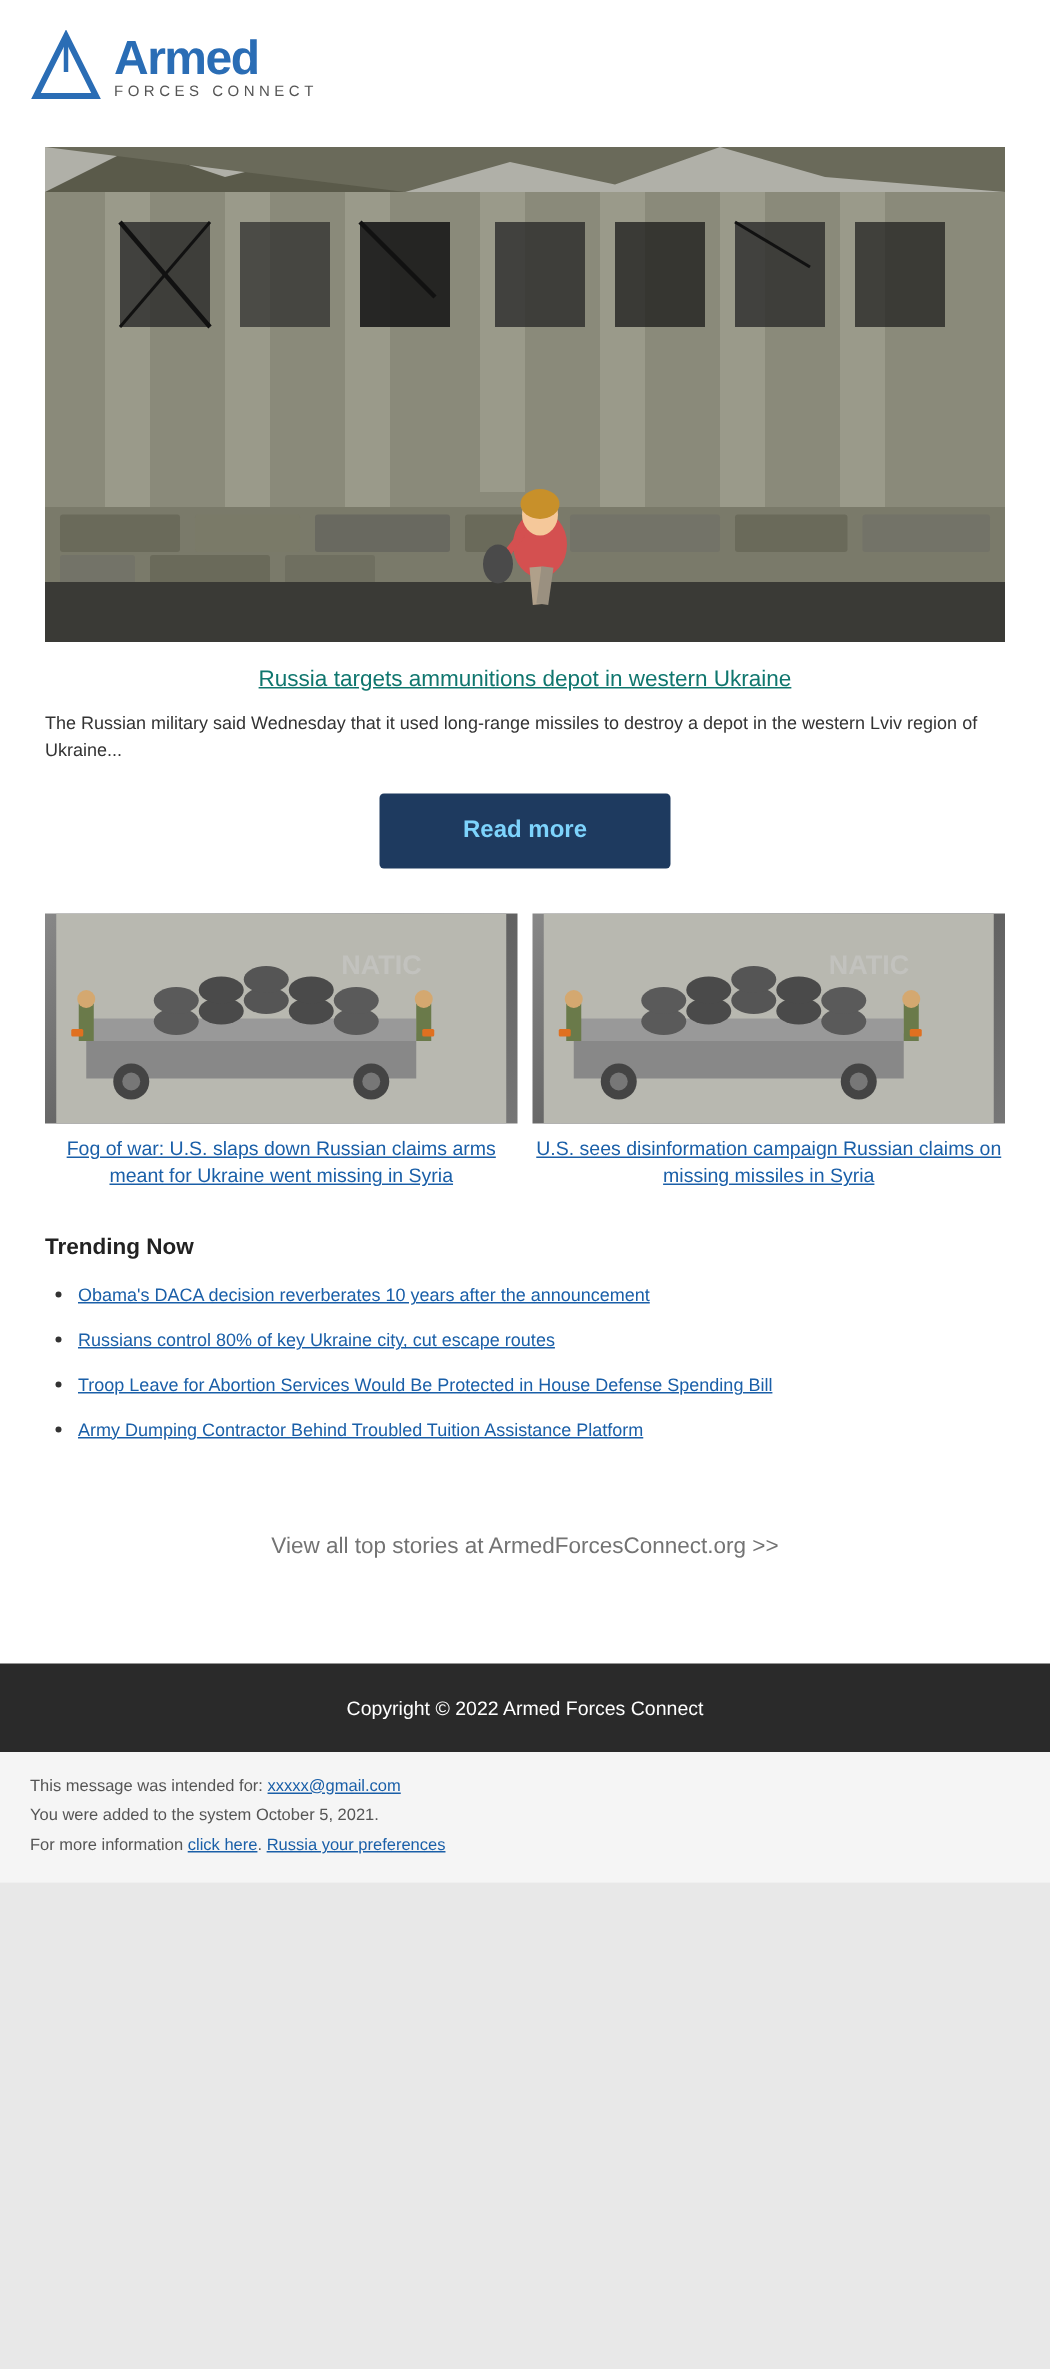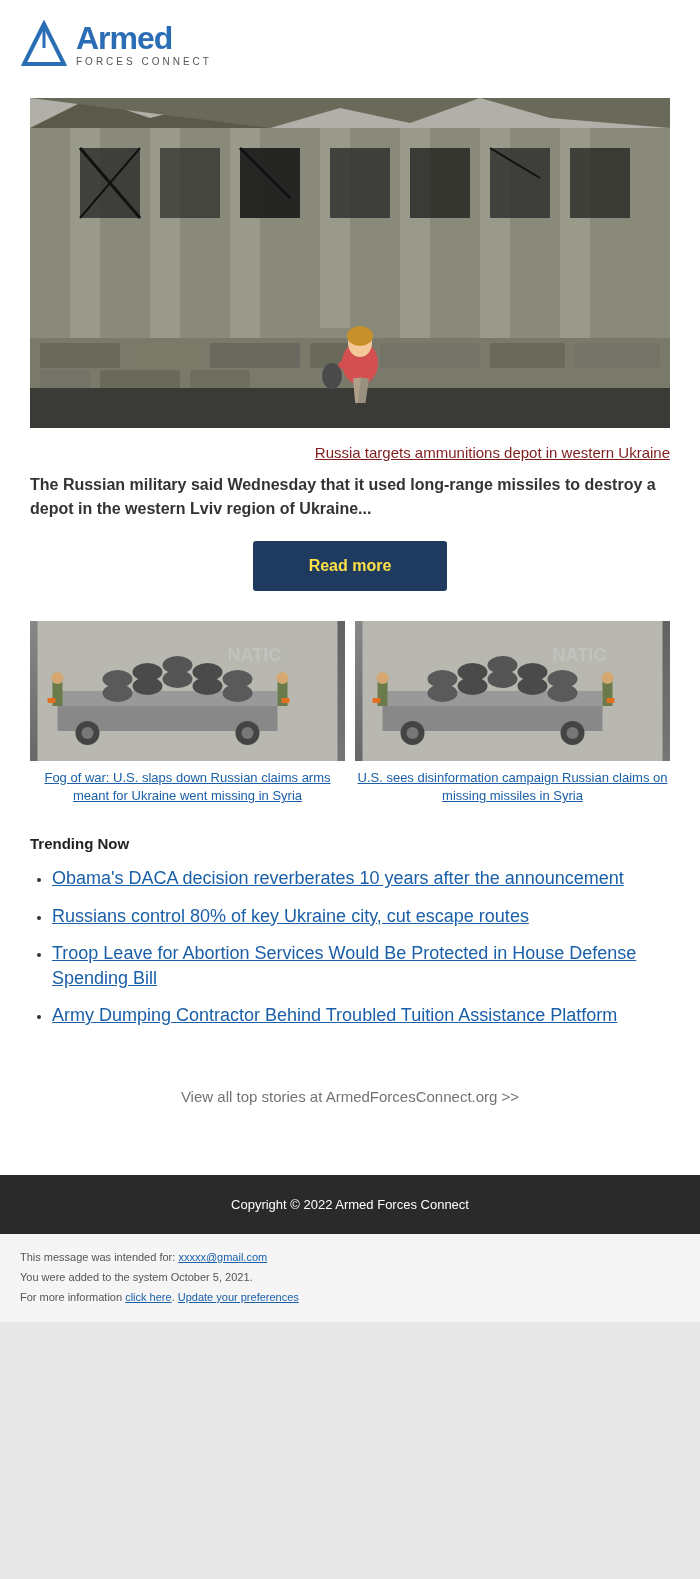--- a/index.html
+++ b/index.html
@@ -59,41 +59,40 @@
       width: 100%;
       height: 330px;
       background: linear-gradient(160deg, #4a4a4a 0%, #2a2a2a 40%, #3a3a3a 60%, #5a5a5a 100%);
       position: relative;
       overflow: hidden;
       display: flex;
       align-items: flex-end;
     }
     .article-title-link {
       display: block;
-      text-align: right;
-      color: #7f1d1d;
+      text-align: center;
+      color: #0f766e;
       text-decoration: underline;
       font-size: 15px;
       margin-bottom: 12px;
       cursor: pointer;
     }
     .article-excerpt {
-      font-size: 16px;
+      font-size: 12px;
       color: #333;
       line-height: 1.5;
       margin-bottom: 20px;
-      font-weight: bold;
     }
     .read-more-container {
       text-align: center;
       margin-bottom: 30px;
     }
     .read-more-btn {
       background: #1e3a5f;
-      color: #fde047;
+      color: #7dd3fc;
       border: none;
       padding: 16px 56px;
       font-size: 16px;
       font-weight: bold;
       cursor: pointer;
       border-radius: 3px;
     }
     .two-col {
       display: flex;
       gap: 10px;
@@ -131,21 +130,21 @@
     .trending-list {
       list-style: disc;
       padding-left: 22px;
     }
     .trending-list li {
       margin-bottom: 12px;
     }
     .trending-list a {
       color: #1a5fa8;
       text-decoration: underline;
-      font-size: 18px;
+      font-size: 12px;
       line-height: 1.4;
       cursor: pointer;
     }
     .view-all-section {
       text-align: center;
       padding: 30px 0 40px;
     }
     .view-all-link {
       font-weight: normal;
       font-size: 15px;
@@ -370,17 +369,17 @@
 
   <div class="footer-meta">
     <div>
       <span>This message was intended for:</span>
       <a href="#">xxxxx@gmail.com</a>
     </div>
     <div>You were added to the system October 5, 2021.</div>
     <div>
       <span>For more information</span>
       <a href="#">click here</a>.
-      <a href="#">Update your preferences</a>
+      <a href="#">Russia your preferences</a>
     </div>
   </div>
 
 </div>
 
 </body></html>

